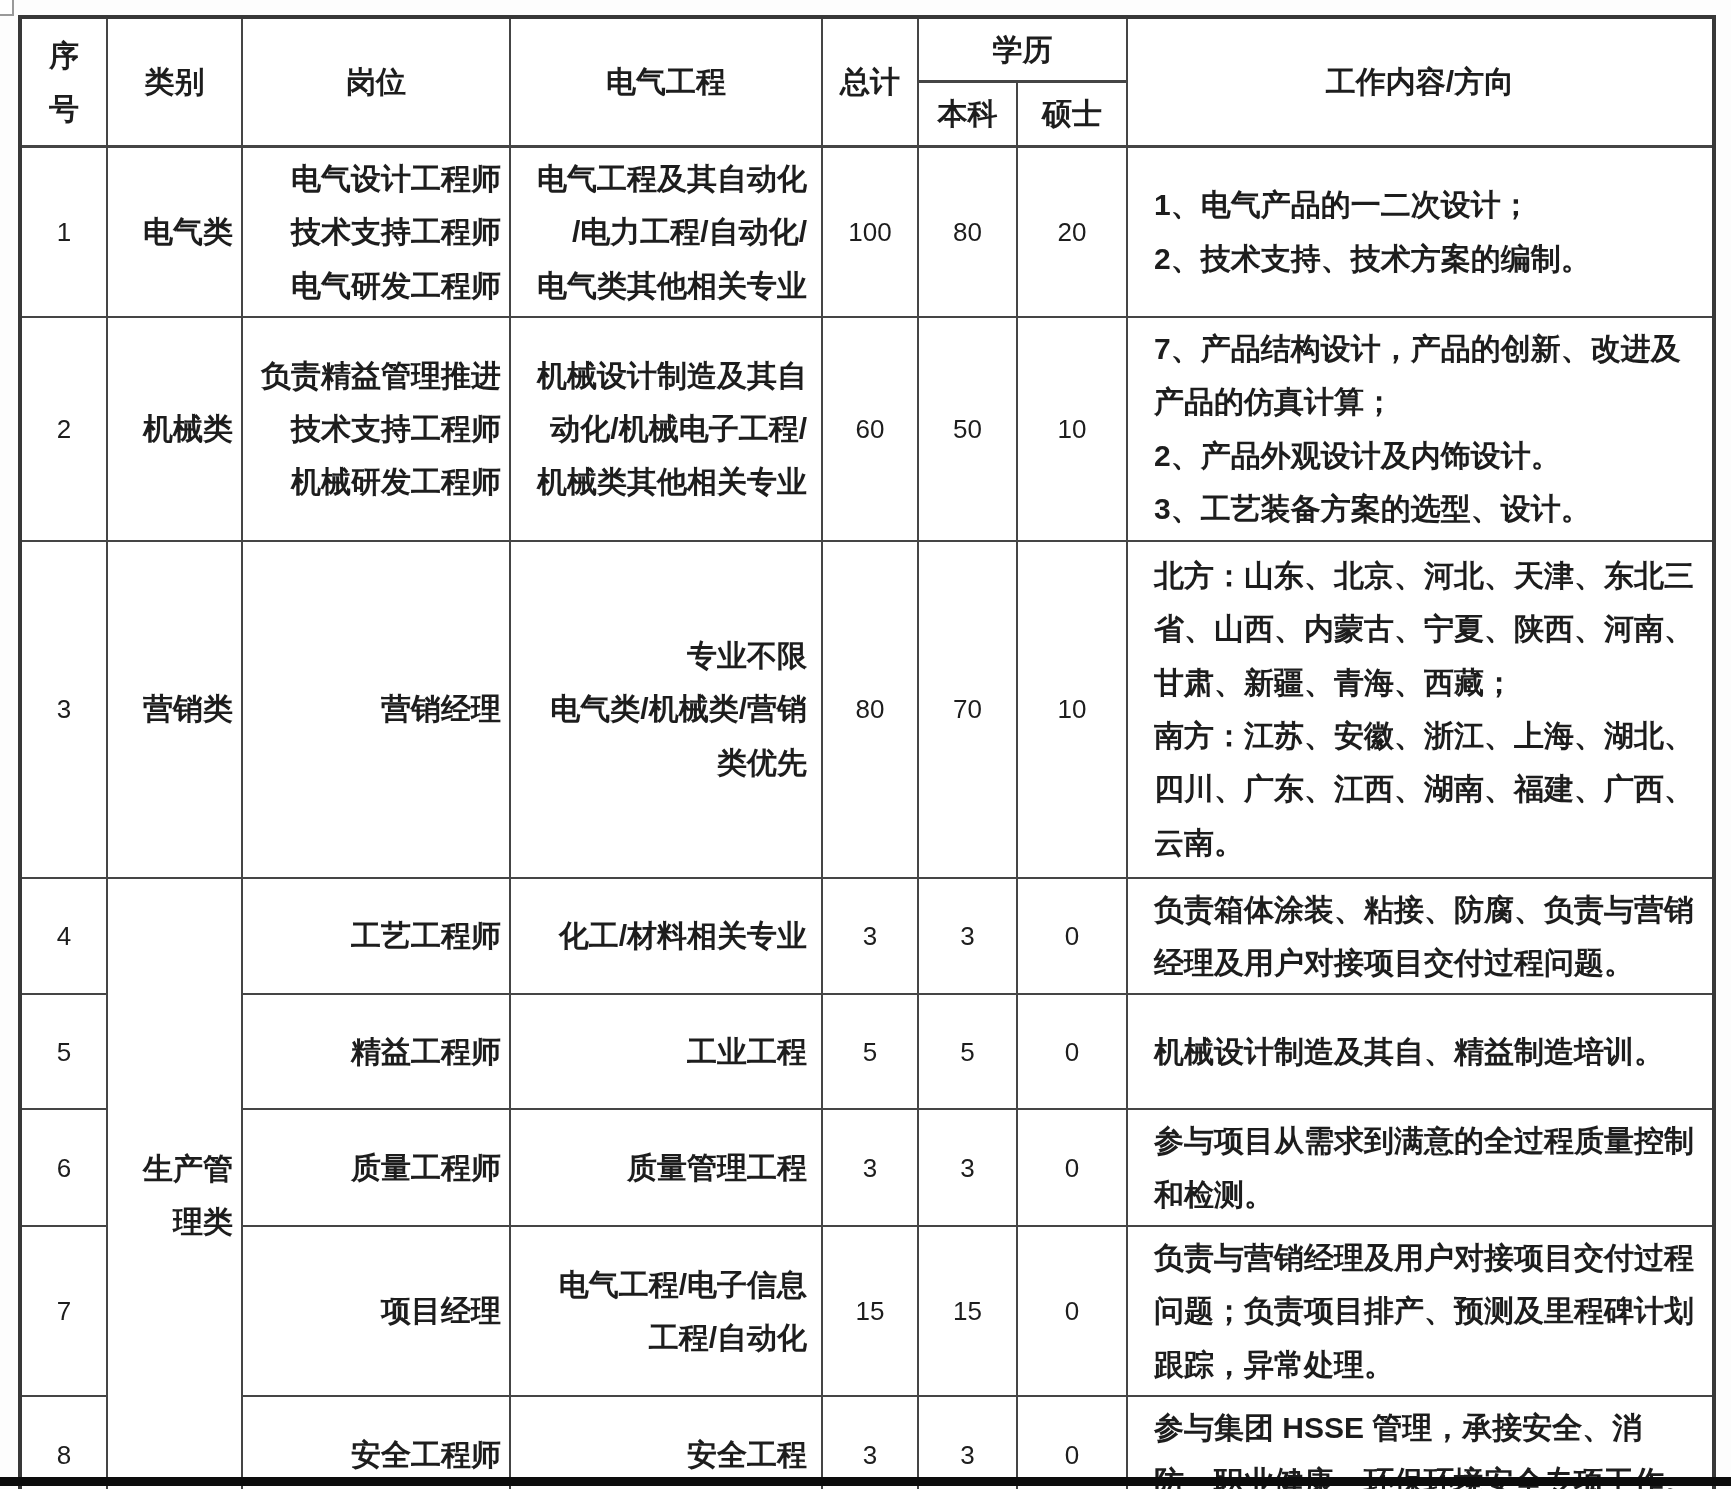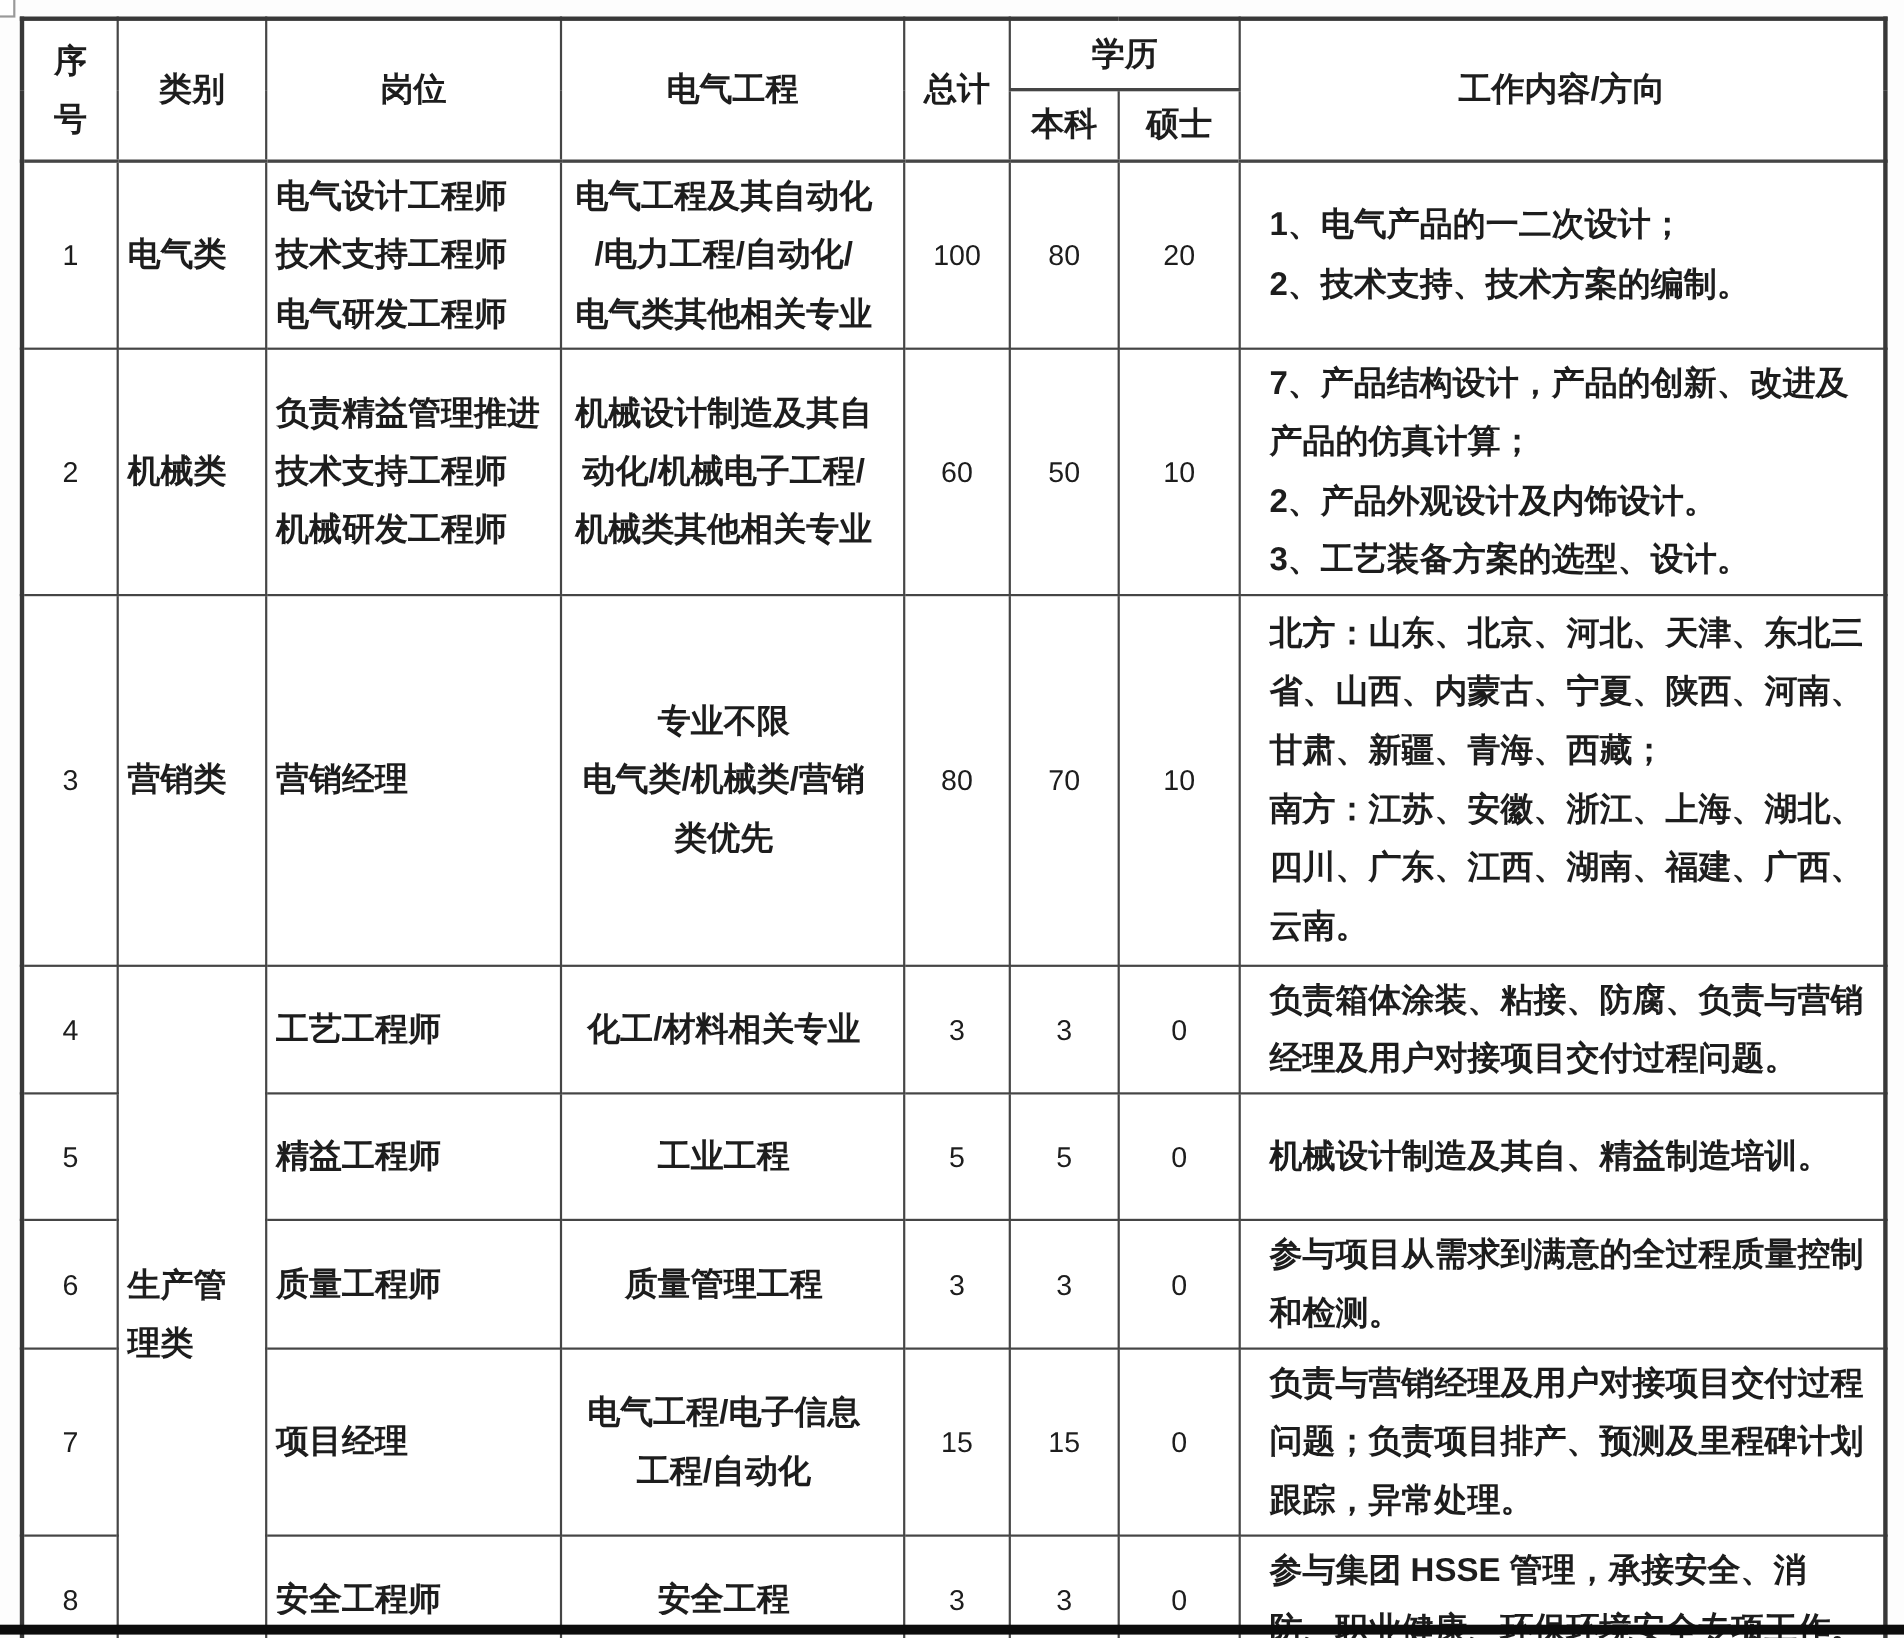--- a/index.html
+++ b/index.html
@@ -71,22 +71,22 @@
   tr.r5 { height: 115px; }
   tr.r6 { height: 107px; }
   tr.r7 { height: 166px; }
   tr.r8 { height: 114px; }
 
   td.num {
     text-align: center;
     font-weight: 400;
     font-size: 26px;
   }
-  td.center { text-align: left; }
-  td.left   { text-align: center; padding-left: 12px; padding-right: 28px; }
+  td.center { text-align: right; }
+  td.left   { text-align: right; padding-left: 12px; padding-right: 14px; }
   td.work   { text-align: left; padding-left: 26px; padding-right: 16px; }
 
   .bottom-bar {
     position: absolute;
     left: 0;
     top: 1477px;
     width: 1731px;
     height: 9px;
     background: #0c0c0c;
   }

